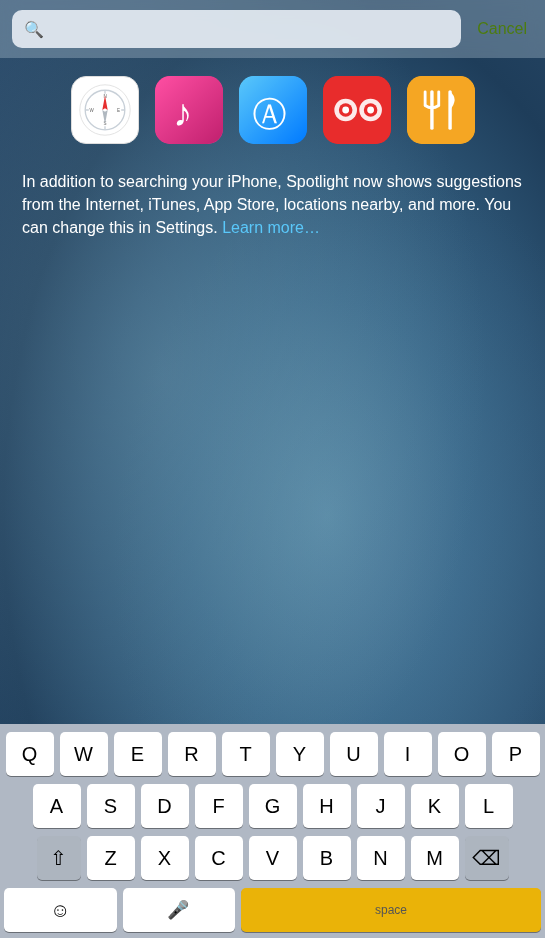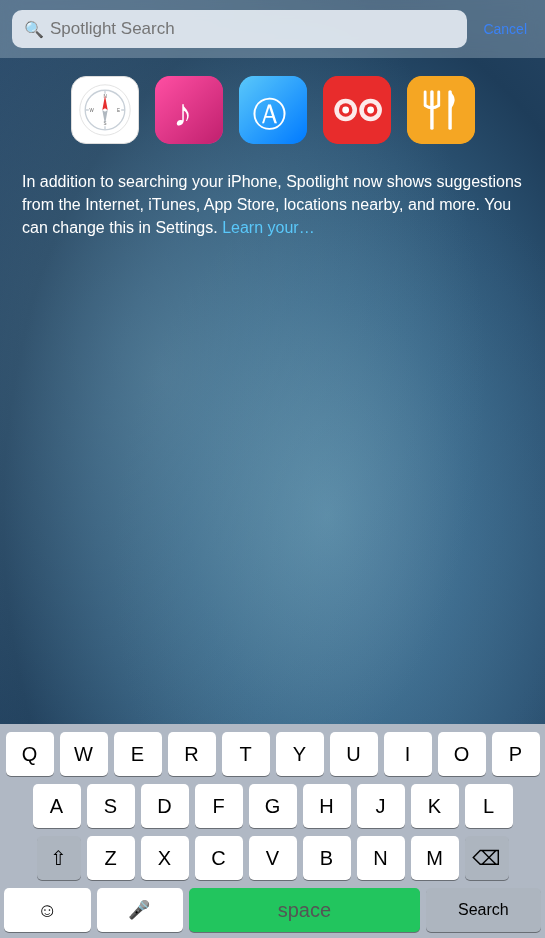--- a/index.html
+++ b/index.html
@@ -61,22 +61,22 @@
       background: transparent;
       border: none;
       outline: none;
       font-size: 17px;
       color: #6a7a85;
       font-family: -apple-system, 'Helvetica Neue', Arial, sans-serif;
     }
 
     .cancel-btn {
       margin-left: 10px;
-      color: #3b82f6;
-      font-size: 14px;
+      color: #4d7c0f;
+      font-size: 16px;
       background: none;
       border: none;
       cursor: pointer;
       font-family: -apple-system, 'Helvetica Neue', Arial, sans-serif;
       white-space: nowrap;
       padding: 4px 6px;
     }
 
     
     .app-icons-area {
@@ -188,23 +188,23 @@
     }
 
     .key.dark {
       background: #adb5bf;
       color: #000;
     }
 
     .key.space-key {
       flex: 4;
       max-width: none;
-      font-size: 20px;
+      font-size: 12px;
       color: #555;
-      background: #22c55e;
+      background: #eab308;
     }
 
     .key.search-key {
       background: #adb5bf;
       color: #000;
       flex: 2;
       max-width: none;
       font-size: 16px;
     }
 
@@ -237,21 +237,20 @@
     }
   </style>
 </head>
 <body>
 
 <div class="background"></div>
 
 <div class="search-bar-area">
   <div class="search-input-wrapper">
     <span class="search-icon-wrapper">🔍</span>
-    <input class="search-input" type="text" placeholder="Spotlight Search" style="">
   </div>
   <button class="cancel-btn">Cancel</button>
 </div>
 
 <div class="app-icons-area">
 
   <div class="app-icon icon-safari">
     <svg viewBox="0 0 60 60" xmlns="http://www.w3.org/2000/svg">
       <circle cx="30" cy="30" r="28" fill="white" stroke="#e0e0e0" stroke-width="1"></circle>
       <circle cx="30" cy="30" r="26" fill="white"></circle>
@@ -327,21 +326,21 @@
       <path d="M38 14 Q46 20 38 30" fill="white"></path>
     </svg>
   </div>
 
 
 </div>
 
 <div class="info-text-area">
   <span>In addition to searching your iPhone, Spotlight now shows suggestions from the Internet, iTunes, App Store, locations nearby, and more. You can change this in Settings.</span>
   <span> </span>
-  <span class="learn-more">Learn your…</span>
+  <span class="learn-more">Learn more…</span>
 </div>
 
 <div class="keyboard-area">
 
   <div class="keyboard-row">
     <div class="key">Q</div>
     <div class="key">W</div>
     <div class="key">E</div>
     <div class="key">R</div>
     <div class="key">T</div>
@@ -373,16 +372,15 @@
     <div class="key">B</div>
     <div class="key">N</div>
     <div class="key">M</div>
     <div class="key dark backspace-key">⌫</div>
   </div>
 
   <div class="keyboard-row">
     <div class="key emoji-key">☺</div>
     <div class="key mic-key">🎤</div>
     <div class="key space-key">space</div>
-    <div class="key dark search-key">Search</div>
   </div>
 
 </div>
 
 </body></html>

